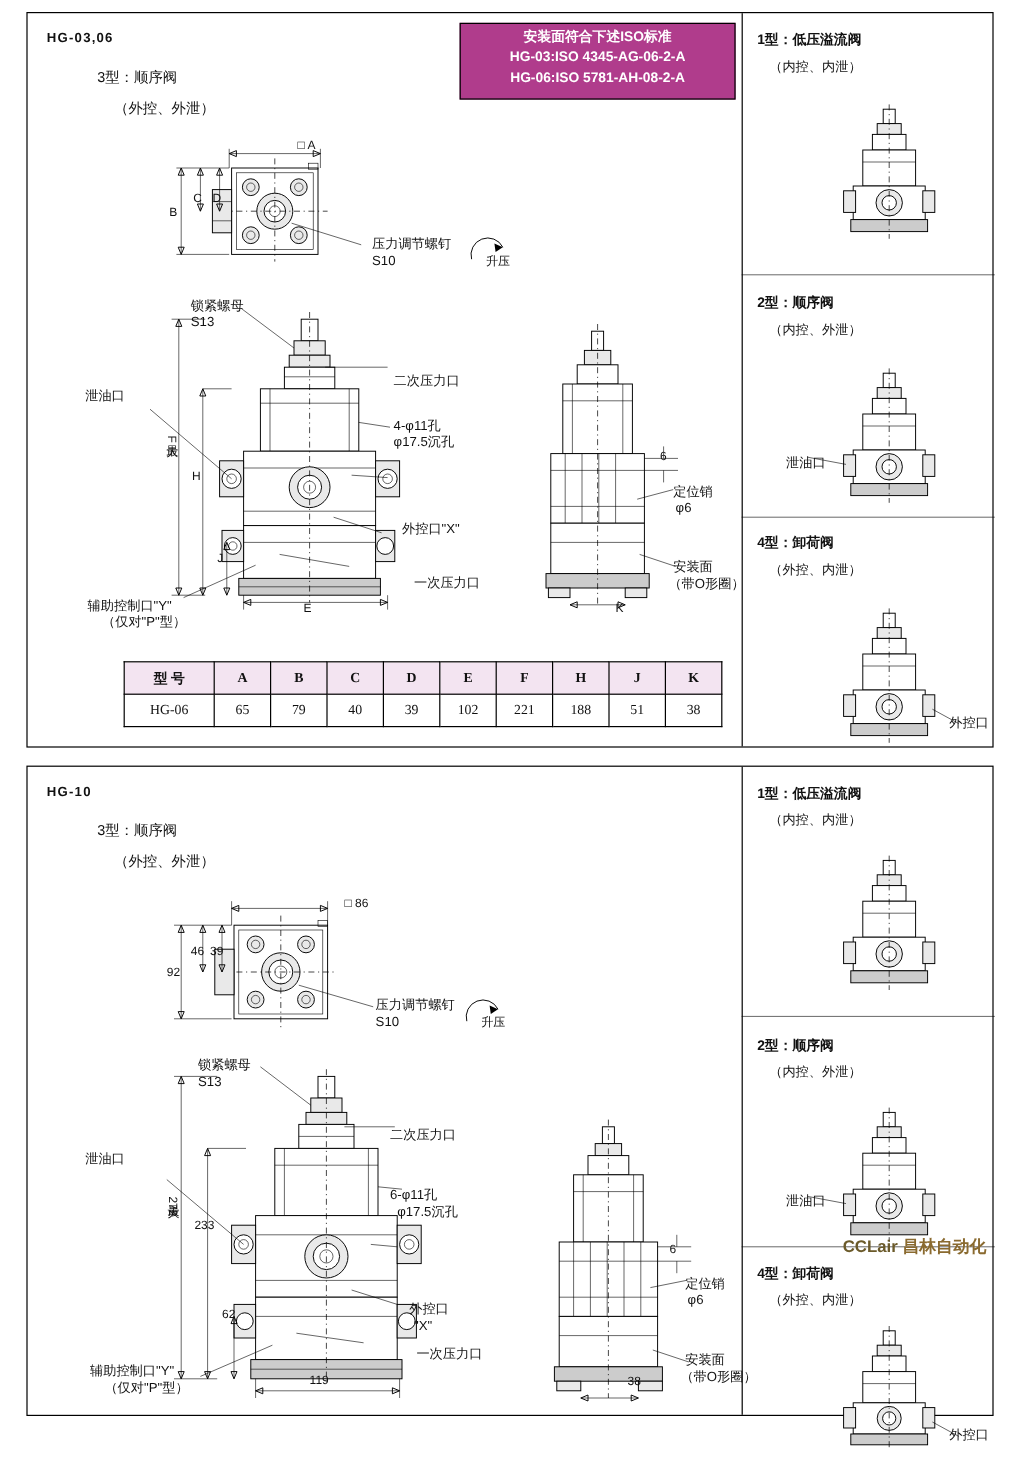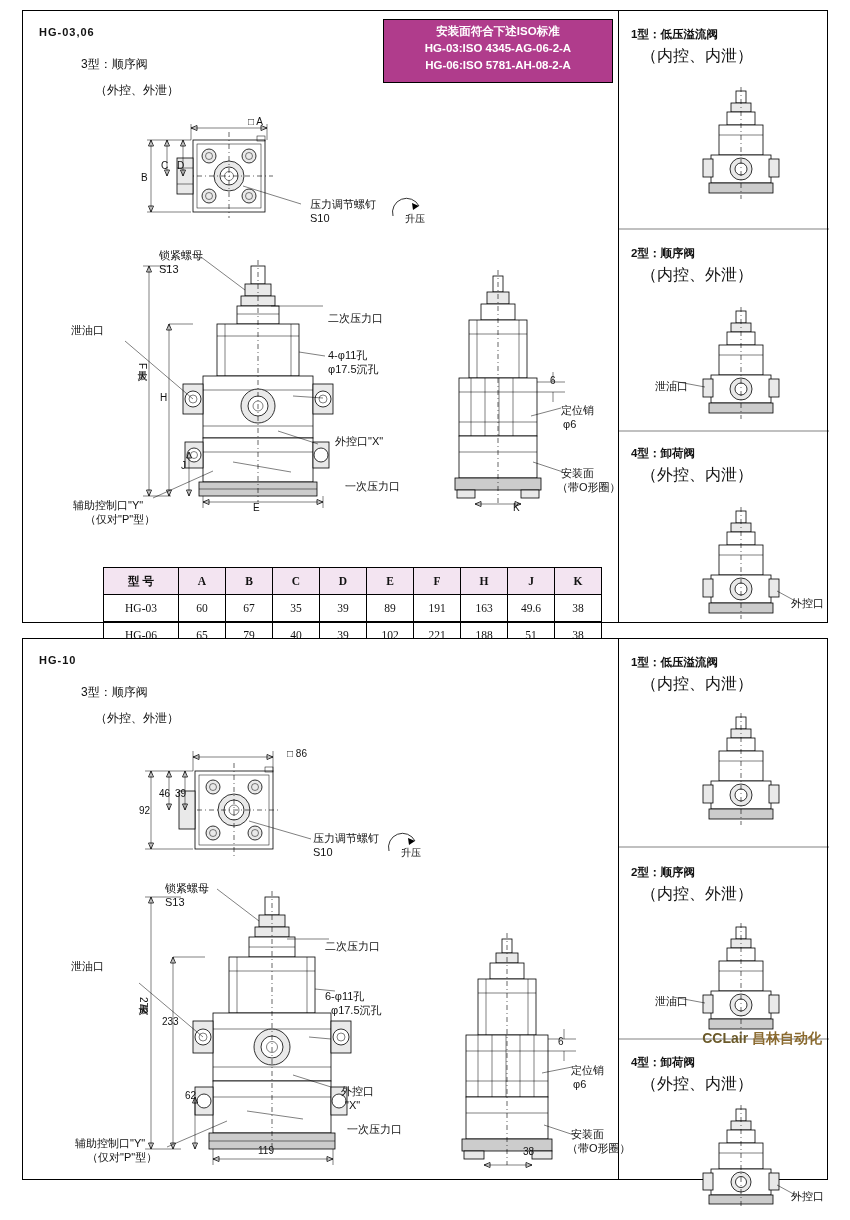--- a/index.html
+++ b/index.html
@@ -45,21 +45,21 @@
     text-align:center;
   }
   .iso-box .l{display:block;white-space:nowrap;}
 
   .lbl{position:absolute;font-size:11px;line-height:14px;white-space:nowrap;}
   .lbl.b{font-weight:normal;}
   .lbl.s{font-size:10px;}
 
   
   .variant-title{font-size:11.5px;font-weight:bold;white-space:nowrap;}
-  .variant-sub{font-size:16px;white-space:nowrap;}
+  .variant-sub{font-size:11px;white-space:nowrap;}
 
   
   table.spec{
     position:absolute;
     border-collapse:collapse;
     font-size:11.5px;
   }
   table.spec th, table.spec td{
     border:1px solid #000;
     text-align:center;
@@ -332,48 +332,36 @@
       <path class="ln" d="M34 228 l6 -2.5 v5 z" fill="#000"></path>
       <path class="ln" d="M80 228 l-6 -2.5 v5 z" fill="#000"></path>
     </svg>
     <div class="lbl s" style="left:527px;top:363px;">6</div>
     <div class="lbl b" style="left:538px;top:392px;">定位销</div>
     <div class="lbl b" style="left:540px;top:406px;">φ6</div>
     <div class="lbl b" style="left:538px;top:455px;">安装面</div>
     <div class="lbl" style="left:534px;top:469px;">（带O形圈）</div>
     <div class="lbl s" style="left:490px;top:490px;">K</div>
 
-    <table class="spec" id="spec-table" style="left:80px;top:556px;">
+    <table class="spec" id="spec-table" style="left:80px;top:540px;">
       <thead>
         <tr>
           <th class="first">型 号</th>
           <th>A</th>
           <th>B</th>
           <th>C</th>
           <th>D</th>
           <th>E</th>
           <th>F</th>
           <th>H</th>
           <th>J</th>
           <th>K</th>
         </tr>
       </thead>
       <tbody>
-        <tr>
-          <td class="first">HG-03</td>
-          <td>60</td>
-          <td>67</td>
-          <td>35</td>
-          <td>39</td>
-          <td>89</td>
-          <td>191</td>
-          <td>163</td>
-          <td>49.6</td>
-          <td>38</td>
-        </tr>
         <tr>
           <td class="first">HG-06</td>
           <td>65</td>
           <td>79</td>
           <td>40</td>
           <td>39</td>
           <td>102</td>
           <td>221</td>
           <td>188</td>
           <td>51</td>

